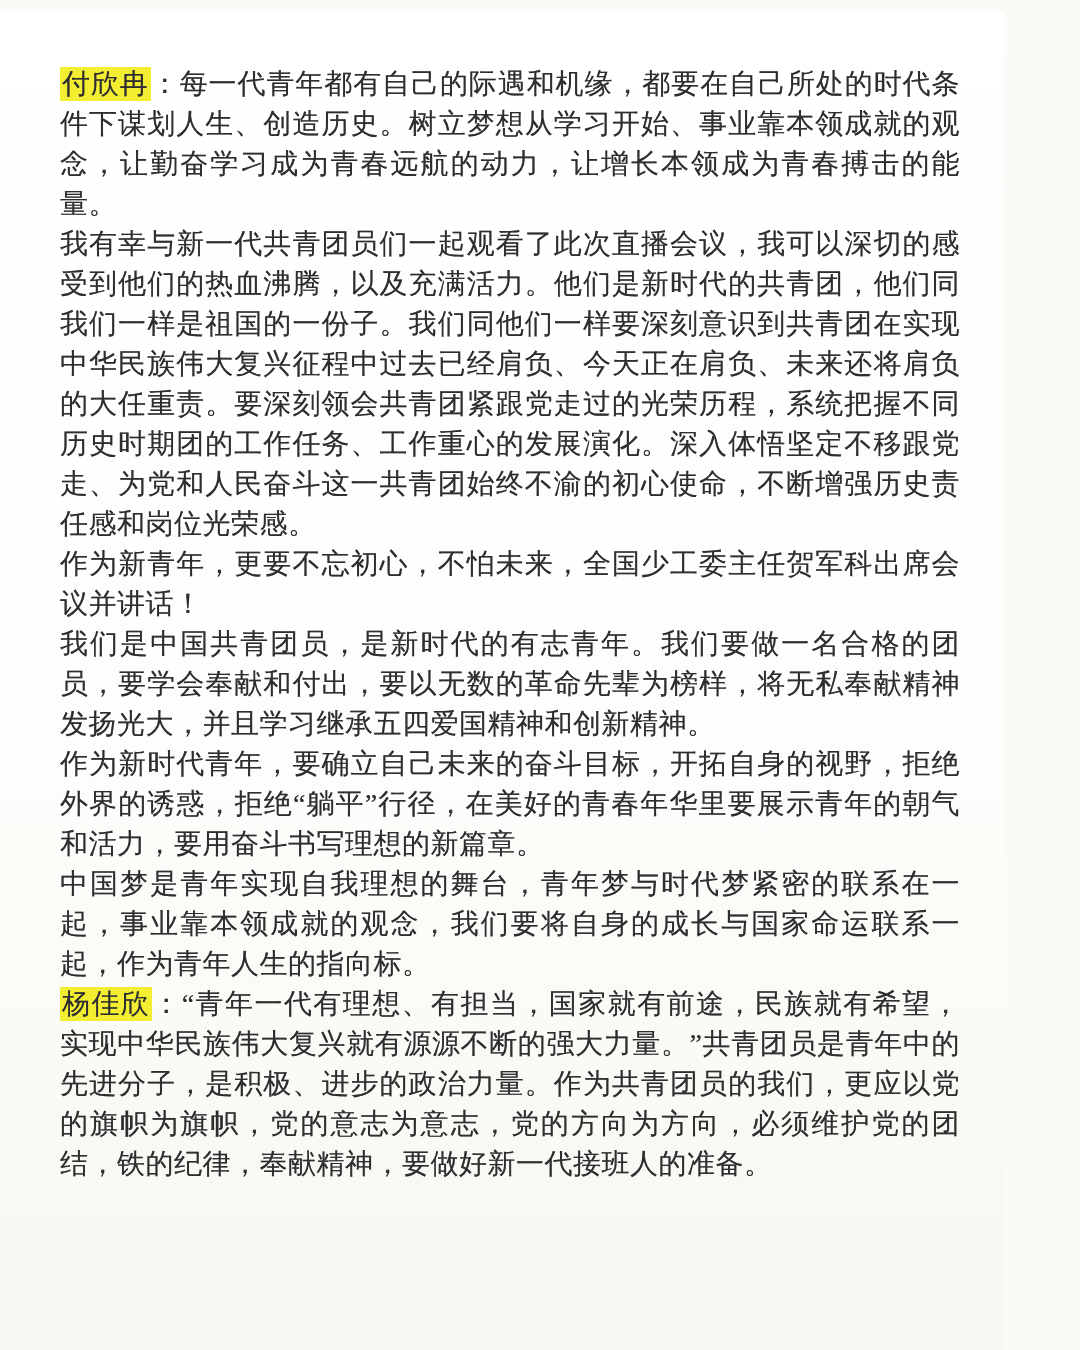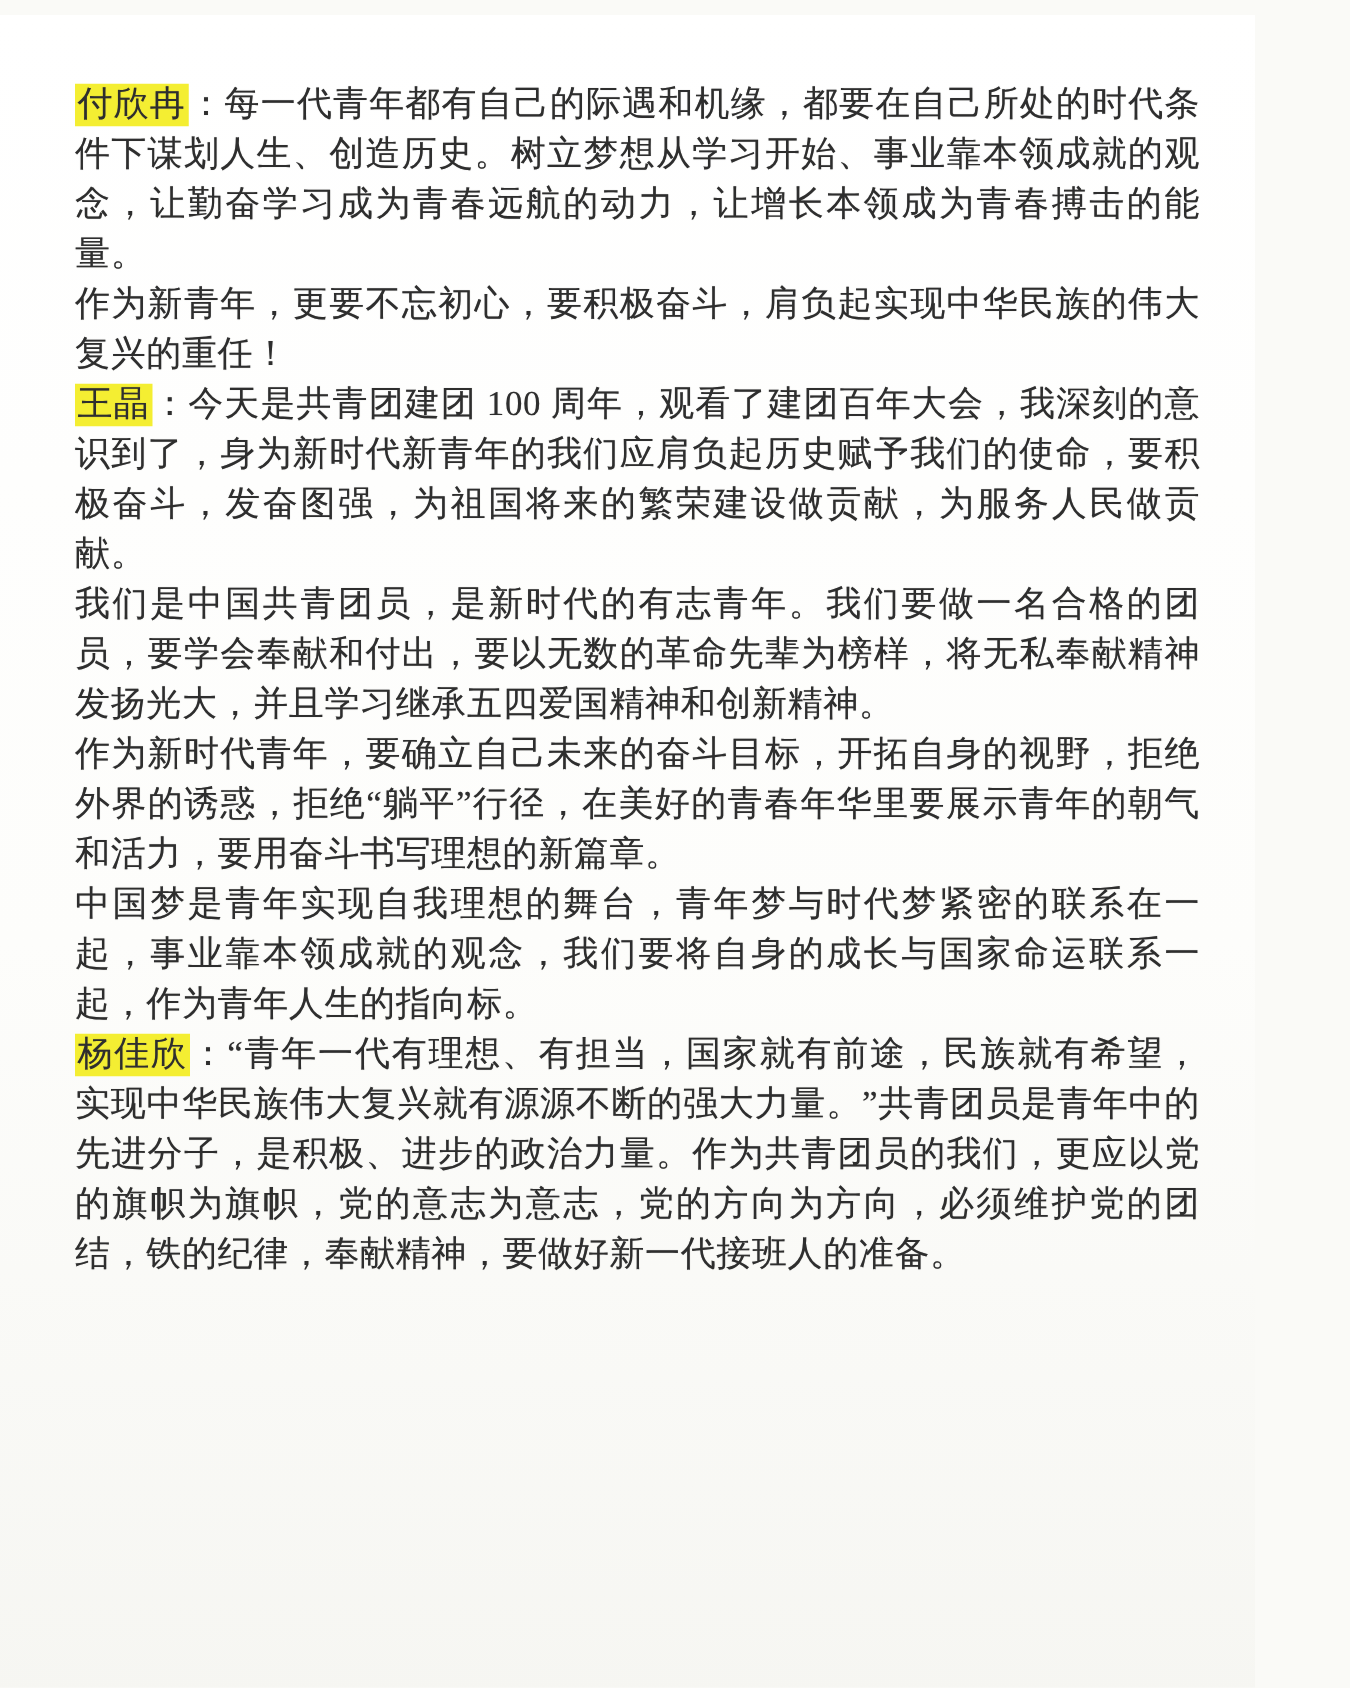--- a/index.html
+++ b/index.html
@@ -36,24 +36,24 @@
 </style>
 </head>
 <body style="background: rgb(250, 250, 247);">
 
 <div class="page">
   <div class="doc" id="doc">
       <div class="section">
         <p class="para"><mark class="hl">付欣冉</mark><span class="name-colon">：</span>每一代青年都有自己的际遇和机缘，都要在自己所处的时代条件下谋划人生、创造历史。树立梦想从学习开始、事业靠本领成就的观念，让勤奋学习成为青春远航的动力，让增长本领成为青春搏击的能量。</p>
       </div>
       <div class="section">
-        <p class="para">作为新青年，更要不忘初心，要积极奋斗，肩负起实现中华民族的伟大复兴的重任！</p>
+        <p class="para">我有幸与新一代共青团员们一起观看了此次直播会议，我可以深切的感受到他们的热血沸腾，以及充满活力。他们是新时代的共青团，他们同我们一样是祖国的一份子。我们同他们一样要深刻意识到共青团在实现中华民族伟大复兴征程中过去已经肩负、今天正在肩负、未来还将肩负的大任重责。要深刻领会共青团紧跟党走过的光荣历程，系统把握不同历史时期团的工作任务、工作重心的发展演化。深入体悟坚定不移跟党走、为党和人民奋斗这一共青团始终不渝的初心使命，不断增强历史责任感和岗位光荣感。</p>
+        <p class="para">作为新青年，更要不忘初心，不怕未来，全国少工委主任贺军科出席会议并讲话！</p>
       </div>
       <div class="section">
-        <p class="para"><mark class="hl">王晶</mark><span class="name-colon">：</span>今天是共青团建团 100 周年，观看了建团百年大会，我深刻的意识到了，身为新时代新青年的我们应肩负起历史赋予我们的使命，要积极奋斗，发奋图强，为祖国将来的繁荣建设做贡献，为服务人民做贡献。</p>
         <p class="para">我们是中国共青团员，是新时代的有志青年。我们要做一名合格的团员，要学会奉献和付出，要以无数的革命先辈为榜样，将无私奉献精神发扬光大，并且学习继承五四爱国精神和创新精神。</p>
         <p class="para">作为新时代青年，要确立自己未来的奋斗目标，开拓自身的视野，拒绝外界的诱惑，拒绝“躺平”行径，在美好的青春年华里要展示青年的朝气和活力，要用奋斗书写理想的新篇章。</p>
         <p class="para">中国梦是青年实现自我理想的舞台，青年梦与时代梦紧密的联系在一起，事业靠本领成就的观念，我们要将自身的成长与国家命运联系一起，作为青年人生的指向标。</p>
       </div>
       <div class="section">
         <p class="para"><mark class="hl">杨佳欣</mark><span class="name-colon">：</span>“青年一代有理想、有担当，国家就有前途，民族就有希望，实现中华民族伟大复兴就有源源不断的强大力量。”共青团员是青年中的先进分子，是积极、进步的政治力量。作为共青团员的我们，更应以党的旗帜为旗帜，党的意志为意志，党的方向为方向，必须维护党的团结，铁的纪律，奉献精神，要做好新一代接班人的准备。</p>
       </div>
     </div>
 </div>
 

